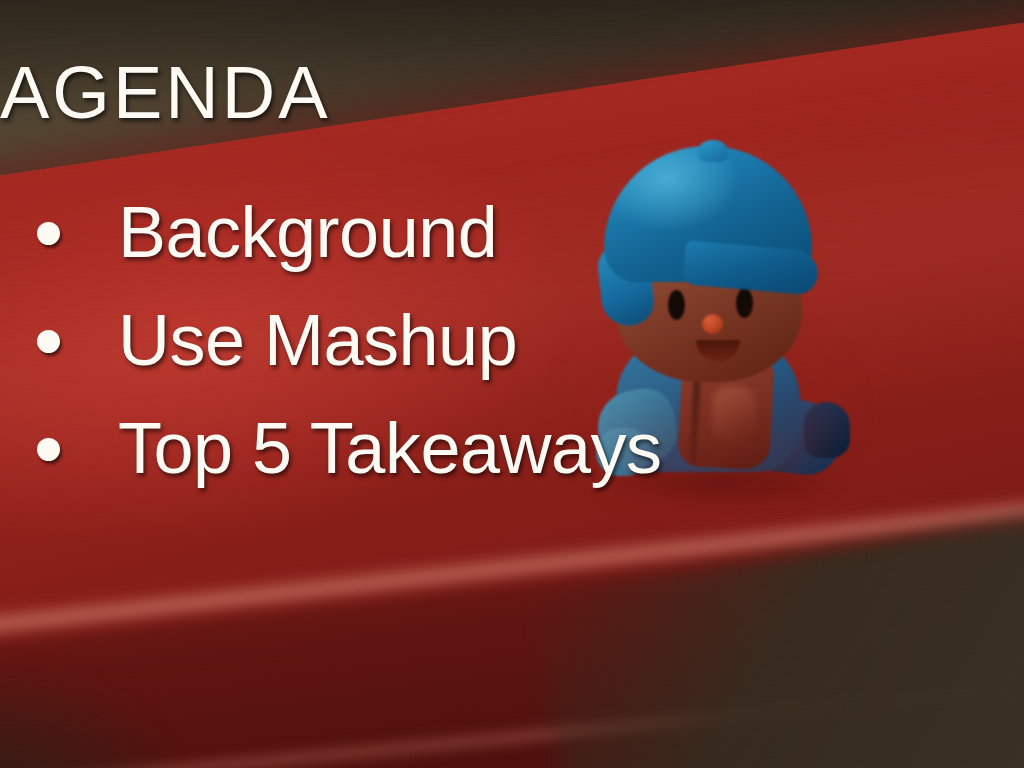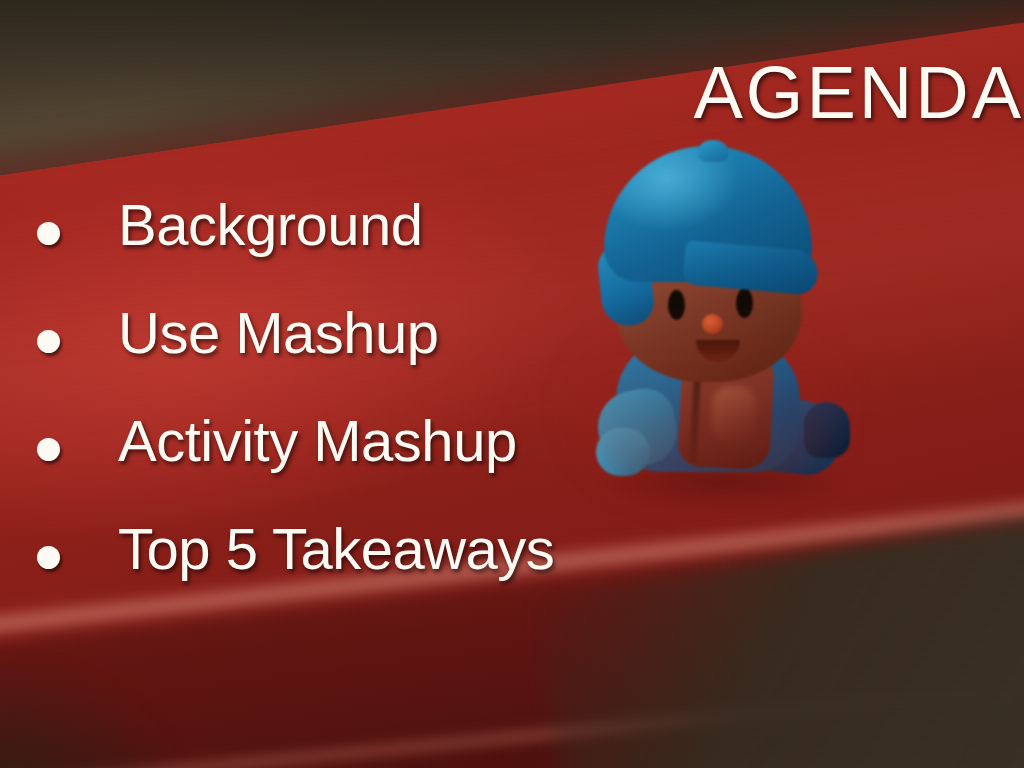--- a/index.html
+++ b/index.html
@@ -276,21 +276,21 @@
     border-radius: 50%;
     background: radial-gradient(ellipse at 50% 50%, rgba(52,8,6,0.62) 0%, rgba(52,8,6,0) 72%);
     filter: blur(8px);
   }
 
   
   .slide-title {
     position: absolute;
     left: 0; right: 0;
     top: 56px;
-    text-align: right;
+    text-align: left;
     font-family: "Liberation Sans", sans-serif;
     font-size: 74px;
     font-weight: 400;
     letter-spacing: 3px;
     color: #fdfaf4;
     text-shadow: 2px 3px 4px rgba(0,0,0,0.62);
     line-height: 1;
   }
 
   .agenda-list {
@@ -314,21 +314,21 @@
     margin-top: 26px;
     margin-left: 9px;
     border-radius: 50%;
     background: #fdfaf4;
     box-shadow: 2px 3px 3px rgba(0,0,0,0.55);
   }
   .item-label {
     flex: 0 0 auto;
     margin-left: 58px;
     font-family: "Liberation Sans", sans-serif;
-    font-size: 58px;
+    font-size: 72px;
     font-weight: 400;
     letter-spacing: -0.5px;
     color: #fdfaf4;
     text-shadow: 2px 3px 4px rgba(0,0,0,0.60);
     line-height: 1;
     white-space: nowrap;
   }
 </style>
 </head>
 <body>
@@ -382,21 +382,17 @@
     <li class="agenda-item">
       <span class="bullet-dot"></span>
       <span class="item-label">Background</span>
     </li>
     <li class="agenda-item">
       <span class="bullet-dot"></span>
       <span class="item-label">Use Mashup</span>
     </li>
     <li class="agenda-item">
       <span class="bullet-dot"></span>
-      <span class="item-label">Activity Mashup</span>
-    </li>
-    <li class="agenda-item">
-      <span class="bullet-dot"></span>
       <span class="item-label">Top 5 Takeaways</span>
     </li>
   </ul>
 
 </div>
 
 </body></html>

